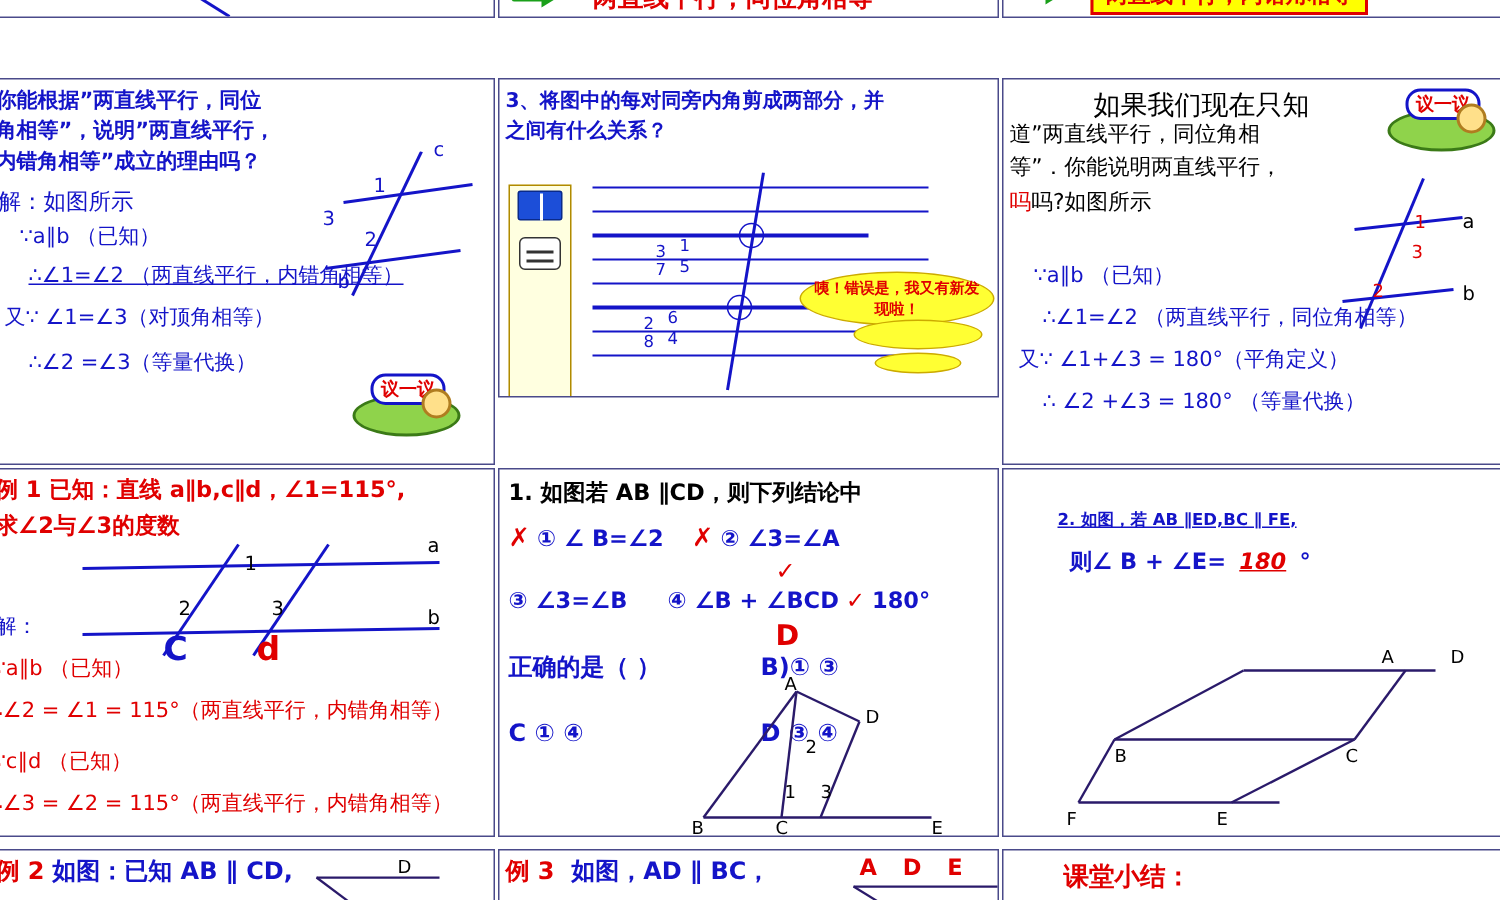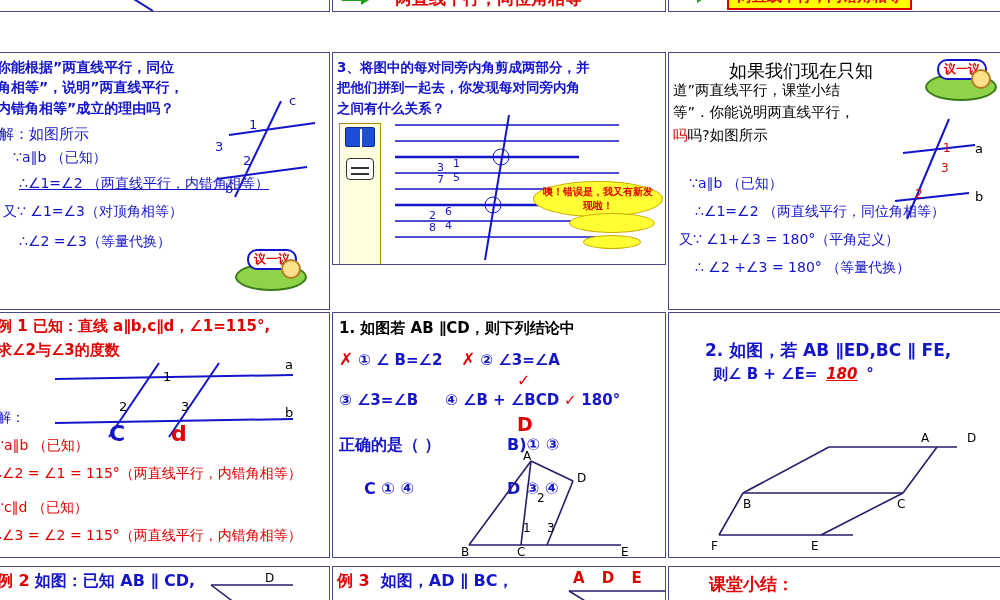--- a/index.html
+++ b/index.html
@@ -150,21 +150,20 @@
     <div class="mascot" style="left:242px; top:196px;">
       <div class="blob"></div>
       <div class="bubble">议一议</div>
       <div class="face"></div>
     </div>
   </div>
 
   <div class="slide" style="left:332px; top:52px; width:334px; height:213px;">
     <div class="cn blue bold" style="position:absolute; left:4px; top:4px; width:326px; font-size:13.5px; line-height:1.5;">
       <div>3、将图中的每对同旁内角剪成两部分，并</div>
-      <div>把他们拼到一起去，你发现每对同旁内角</div>
       <div>之间有什么关系？</div>
     </div>
 
     <div class="vbox" style="position:absolute; left:6px; top:70px; width:42px; height:170px;">
       <div class="bookicon"></div>
       <div class="vtext">做一做</div>
       <div class="handicon"></div>
     </div>
 
     <svg width="270" height="150" style="position:absolute; left:56px; top:62px;">
@@ -197,21 +196,21 @@
       <span class="arrow-badge"></span>
     </div>
     <div class="cn concl" style="position:absolute; left:64px; top:234px; font-size:17px;">两直线平行，同旁内角互补 .</div>
   </div>
 
   <div class="slide" style="left:668px; top:52px; width:340px; height:258px;">
     <div class="cn black" style="position:absolute; left:60px; top:4px; width:200px; font-size:18px; line-height:1.55;">
       <div>如果我们现在只知</div>
     </div>
     <div class="cn black" style="position:absolute; left:4px; top:26px; width:250px; font-size:14.5px; line-height:1.55;">
-      <div>道”两直线平行，课堂小结</div>
+      <div>道”两直线平行，同位角相</div>
       <div>等”．你能说明两直线平行，</div>
       <div><span class="red">吗</span><span>吗?如图所示</span></div>
     </div>
 
     <div class="cn blue" style="position:absolute; left:20px; top:122px; font-size:14px;">∵a∥b     （已知）</div>
     <div class="cn blue" style="position:absolute; left:26px; top:150px; font-size:14px;">∴∠1=∠2   （两直线平行，同位角相等）</div>
     <div class="cn blue" style="position:absolute; left:10px; top:178px; font-size:14px;">又∵ ∠1+∠3 = 180°（平角定义）</div>
     <div class="cn blue" style="position:absolute; left:26px; top:206px; font-size:14px;">∴ ∠2 +∠3 = 180°  （等量代换）</div>
 
     <svg width="90" height="110" style="position:absolute; left:224px; top:62px;">
@@ -273,42 +272,42 @@
       <span class="blue bold">③ ∠3=∠B</span>
       <span class="blue bold" style="margin-left:22px;">④ ∠B + ∠BCD</span>
       <span class="red bold">✓</span>
       <span class="blue bold">180°</span>
     </div>
 
     <div class="cn red bold" style="position:absolute; left:184px; top:100px; font-size:19px;">D</div>
 
     <div class="cn blue bold" style="position:absolute; left:6px; top:122px; font-size:16px;">正确的是（      ）</div>
     <div class="cn blue bold" style="position:absolute; left:174px; top:122px; font-size:16px;">B)① ③</div>
-    <div class="cn blue bold" style="position:absolute; left:6px; top:166px; font-size:16px;margin-left:25px;">C ① ④</div>
+    <div class="cn blue bold" style="position:absolute; left:6px; top:166px; font-size:16px;">C ① ④</div>
     <div class="cn blue bold" style="position:absolute; left:174px; top:166px; font-size:16px;">D ③ ④</div>
 
     <svg width="170" height="96" style="position:absolute; left:128px; top:142px;">
       <line x1="8" y1="90" x2="160" y2="90" stroke="#2a1a6a" stroke-width="1.6"></line>
       <line x1="8" y1="90" x2="70" y2="6" stroke="#2a1a6a" stroke-width="1.6"></line>
       <line x1="70" y1="6" x2="60" y2="90" stroke="#2a1a6a" stroke-width="1.6"></line>
       <line x1="70" y1="6" x2="112" y2="26" stroke="#2a1a6a" stroke-width="1.6"></line>
       <line x1="112" y1="26" x2="86" y2="90" stroke="#2a1a6a" stroke-width="1.6"></line>
     </svg>
     <div class="cn black" style="position:absolute; left:190px; top:136px; font-size:12px;">A</div>
     <div class="cn black" style="position:absolute; left:244px; top:158px; font-size:12px;">D</div>
     <div class="cn black" style="position:absolute; left:204px; top:178px; font-size:12px;">2</div>
     <div class="cn black" style="position:absolute; left:190px; top:208px; font-size:12px;">1</div>
     <div class="cn black" style="position:absolute; left:214px; top:208px; font-size:12px;">3</div>
     <div class="cn black" style="position:absolute; left:128px; top:232px; font-size:12px;">B</div>
     <div class="cn black" style="position:absolute; left:184px; top:232px; font-size:12px;">C</div>
     <div class="cn black" style="position:absolute; left:288px; top:232px; font-size:12px;">E</div>
   </div>
 
   <div class="slide" style="left:668px; top:312px; width:340px; height:246px;">
-    <div class="cn blue bold" style="position:absolute; left:36px; top:26px; font-size:17px;">2. 如图，若 AB ∥ED,BC ∥ FE,</div>
+    <div class="cn blue bold" style="position:absolute; left:36px; top:26px; font-size:11px;text-decoration:underline;">2. 如图，若 AB ∥ED,BC ∥ FE,</div>
     <div style="position:absolute; left:44px; top:52px; font-size:15px;" class="cn">
       <span class="blue bold">则∠ B + ∠E=</span>
       <span class="red bold u" style="margin:0 4px;font-style:italic;">180</span>
       <span class="blue bold">°</span>
     </div>
 
     <svg width="260" height="120" style="position:absolute; left:44px; top:110px;">
       <line x1="30" y1="70" x2="190" y2="70" stroke="#2a1a6a" stroke-width="1.6"></line>
       <line x1="30" y1="70" x2="116" y2="24" stroke="#2a1a6a" stroke-width="1.6"></line>
       <line x1="116" y1="24" x2="244" y2="24" stroke="#2a1a6a" stroke-width="1.6"></line>

